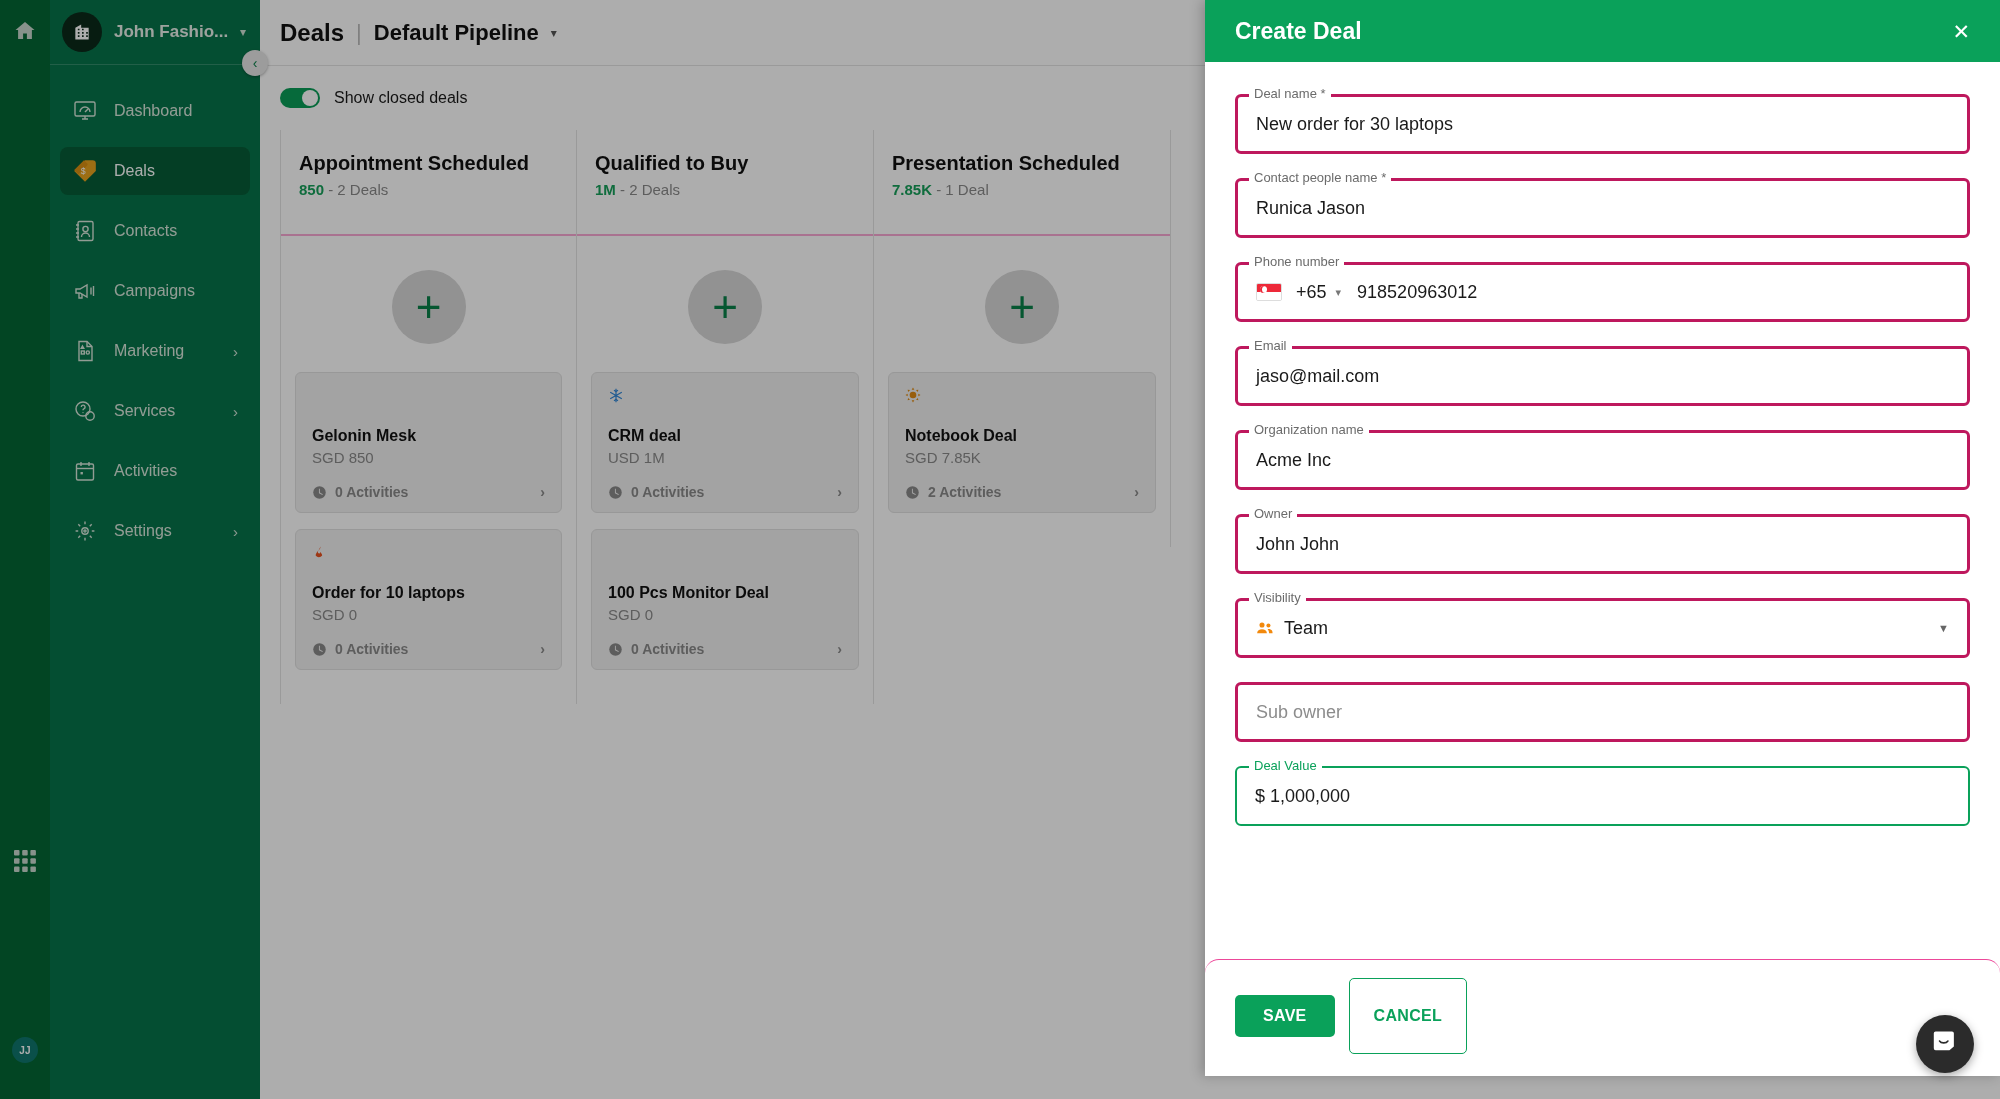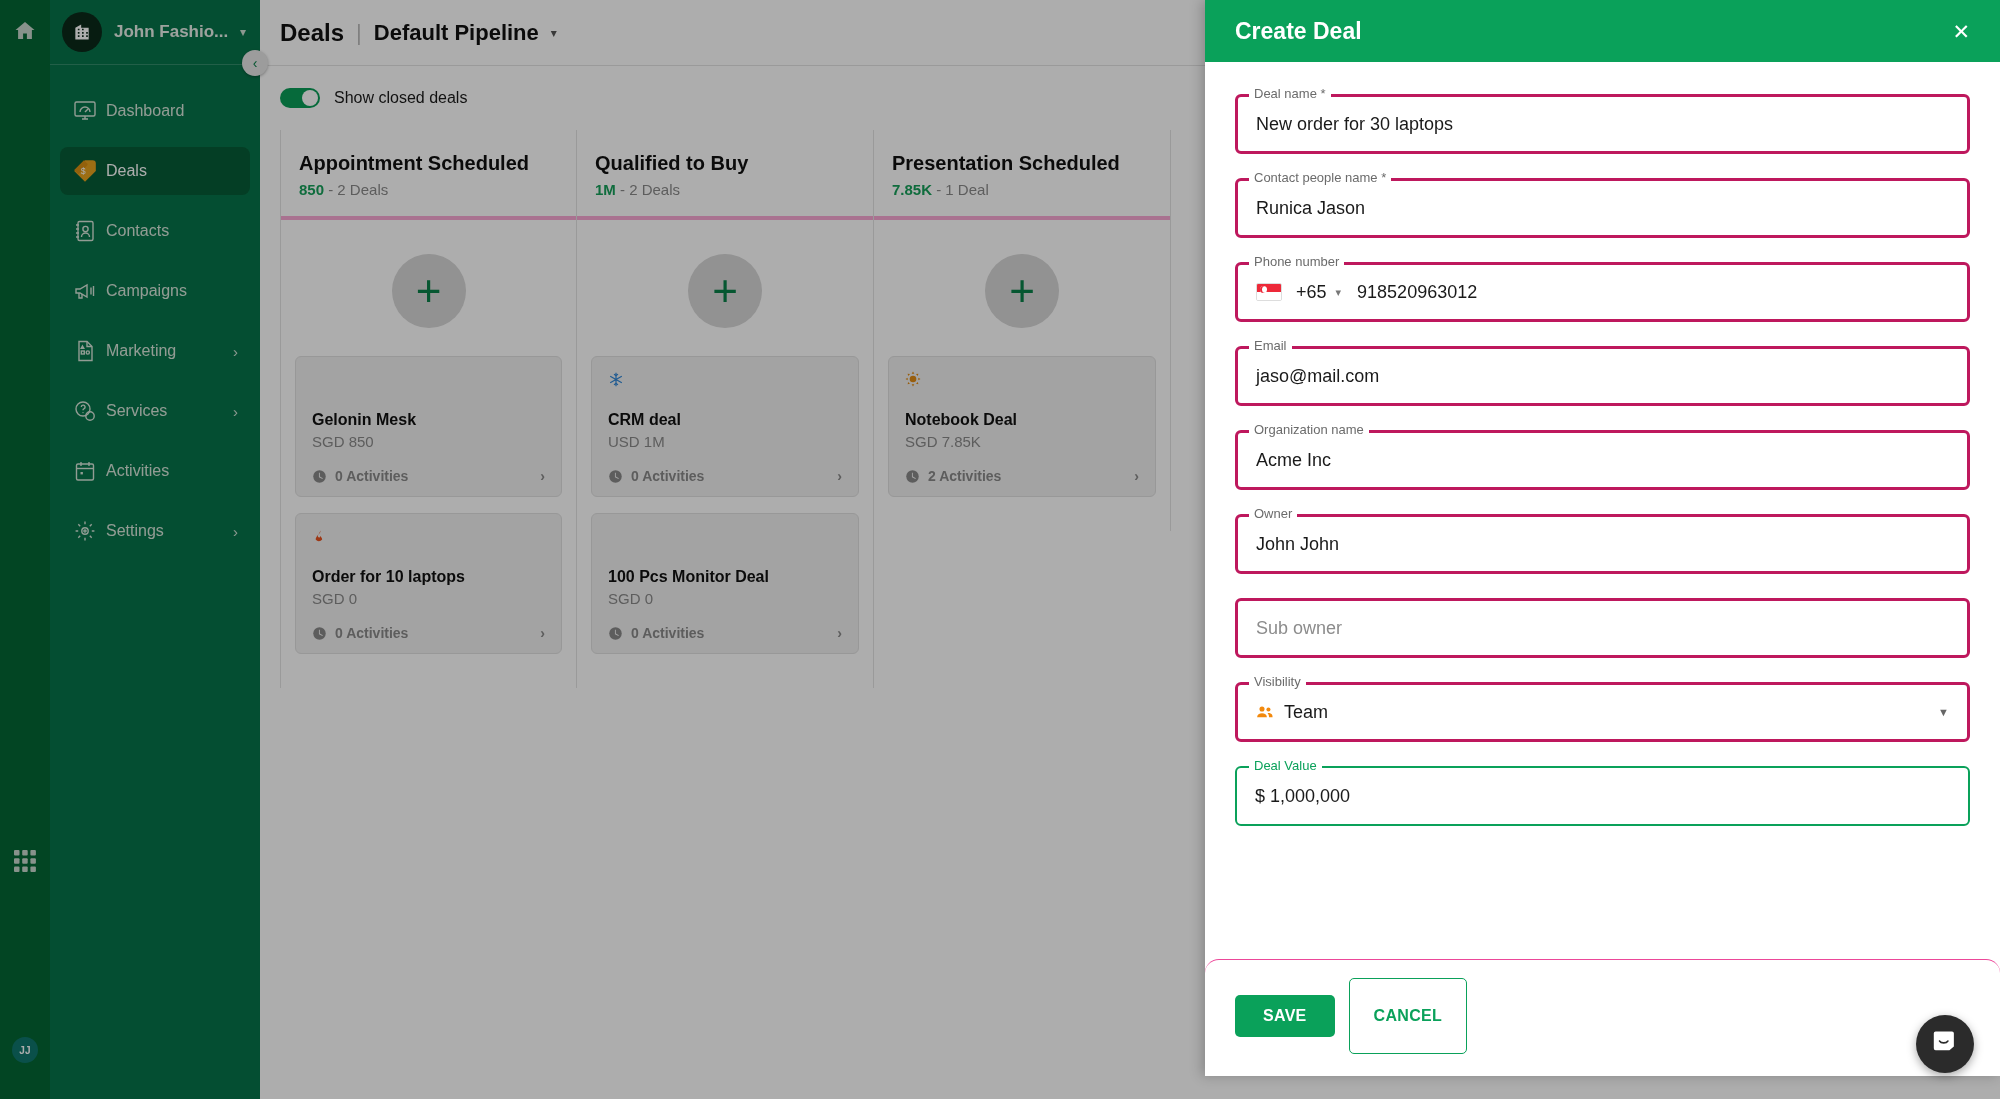--- a/index.html
+++ b/index.html
@@ -44,21 +44,21 @@
   }
   .org-name {
     color: #e8efe9; font-size: 17px; font-weight: bold;
     white-space: nowrap; overflow: hidden;
   }
   .org-caret { margin-left: auto; color: #cfe0d4; font-size: 12px; }
   .sidebar-divider { height: 1px; background: rgba(255,255,255,.18); margin: 0 0 0 0; }
 
   .nav { padding: 22px 10px 0 10px; }
   .nav-item {
-    display: flex; align-items: center; gap: 8px;
+    display: flex; align-items: center; gap: 16px;
     height: 48px; padding: 0 12px; border-radius: 8px; margin-bottom: 12px;
     color: #d8e6db; font-size: 16px; cursor: pointer; position: relative;
   }
   .nav-item.active { background: #065c37; color: #ffffff; }
   .nav-icon { width: 26px; height: 26px; flex: 0 0 26px;
               display:flex; align-items:center; justify-content:center; }
   .nav-arrow { margin-left: auto; font-size: 15px; color: #cfe0d4; }
 
   
   .collapse-btn {
@@ -91,21 +91,21 @@
   .switch .knob {
     position: absolute; top: 2px; right: 2px; width: 16px; height: 16px;
     border-radius: 50%; background: #fff;
   }
   .switch-label { margin-left: 14px; font-size: 16px; color: #1a1a1a; }
 
   
   .board { display: flex; padding: 0 20px; align-items: flex-start; }
   .column { width: 297px; border-right: 1px solid #e3e3e3; flex: 0 0 297px; }
   .column:first-child { border-left: 1px solid #e3e3e3; }
-  .col-head { padding: 22px 18px 18px 18px; border-bottom: 4px solid #f9a8d4; }
+  .col-head { padding: 22px 18px 36px 18px; border-bottom: 2px solid #f9a8d4; }
   .col-title { font-size: 20px; font-weight: bold; color: #111; white-space: nowrap; }
   .col-sub { margin-top: 6px; font-size: 15px; color: #8a8a8a; }
   .col-sub .amt { color: #17a05a; font-weight: bold; }
 
   .col-body { padding: 16px 14px 18px 14px; }
   .add-circle {
     width: 74px; height: 74px; border-radius: 50%; background: #d7d7d7;
     margin: 18px auto 28px auto; display: flex; align-items: center;
     justify-content: center; cursor: pointer;
   }
@@ -557,41 +557,41 @@
       </div>
 
       <div class="field">
         <div class="lab">Owner</div>
         <div class="box">
           <span class="val">John John</span>
         </div>
       </div>
 
       <div class="field">
-        <div class="box">
-          <span class="ph">Sub owner</span>
-        </div>
-      </div>
-
-      <div class="field">
         <div class="lab">Visibility</div>
         <div class="box">
           <span class="vis-icon">
             <svg width="18" height="14" viewBox="0 0 24 18" fill="#f2890d">
               <circle cx="8" cy="5" r="3.4"></circle>
                 <circle cx="16.6" cy="5.6" r="2.7"></circle>
               <path d="M1.5 16c0-3.4 2.9-5.4 6.5-5.4s6.5 2 6.5 5.4z"></path>
               <path d="M16.6 10.4c3 0 5.4 1.6 5.4 4.3v1.3h-4.6c0-2-.6-3.9-2-5.2.4-.3.8-.4 1.2-.4z"></path>
             </svg>
           </span>
           <span class="val">Team</span>
           <span class="sel-caret">▼</span>
         </div>
       </div>
 
+      <div class="field">
+        <div class="box">
+          <span class="ph">Sub owner</span>
+        </div>
+      </div>
+
       <div class="field focused">
         <div class="lab">Deal Value</div>
         <div class="box">
           <span class="val">$ 1,000,000</span>
         </div>
       </div>
 
     </div>
 
     <div class="modal-foot">

